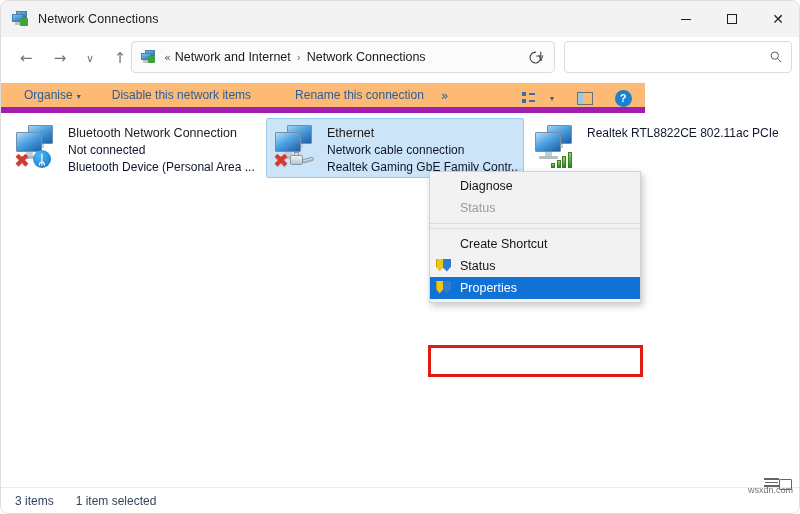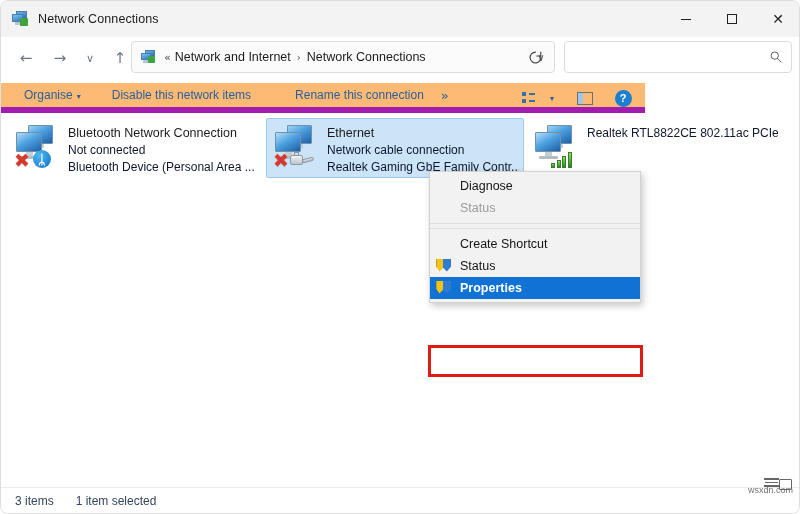--- a/index.html
+++ b/index.html
@@ -323,21 +323,21 @@
   }
   .mi {
     height: 22px; display: flex; align-items: center;
     padding-left: 6px; position: relative;
   }
   .mi-label {
     font-size: 12.5px; color: #151515; margin-left: 8px;
   }
   .mi.disabled .mi-label { color: #9a9a9a; }
   .mi.highlight { background: #0f72d4; }
-  .mi.highlight .mi-label { color: #ffffff; font-weight: bold; }
+  .mi.highlight .mi-label { color: #ffffff; font-weight: normal; }
   .mi-icon { width: 16px; height: 15px; flex: none; position: relative; }
   .shield {
     position: absolute; left: 0; top: 0;
     width: 15px; height: 15px;
   }
   .shield .sl {
     position: absolute; left: 0; top: 0;
     width: 7px; height: 13px;
     background: #f0c419;
     clip-path: polygon(0 0, 100% 0, 100% 72%, 50% 100%, 0 62%);

